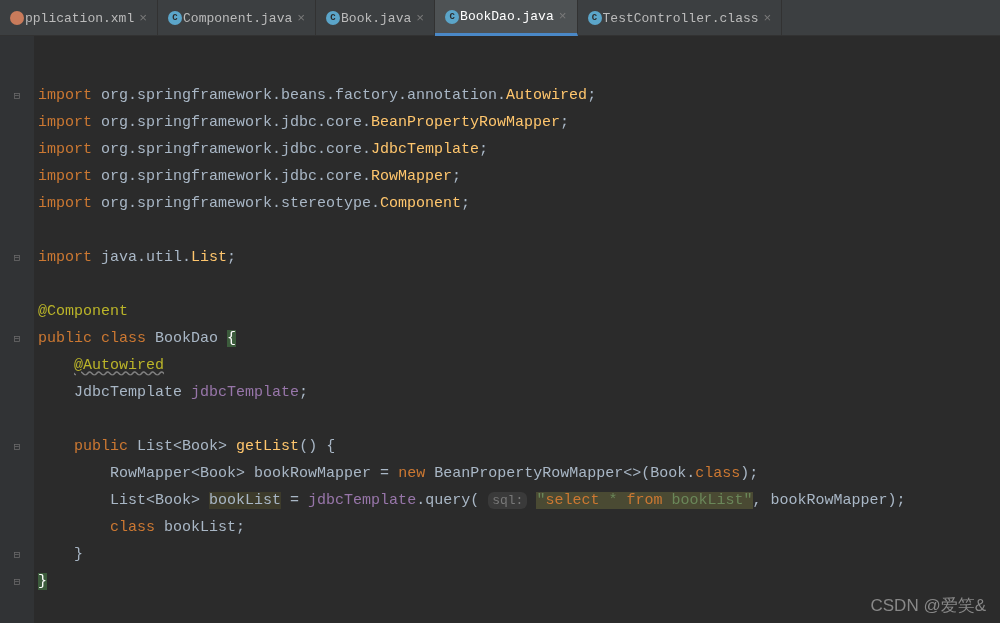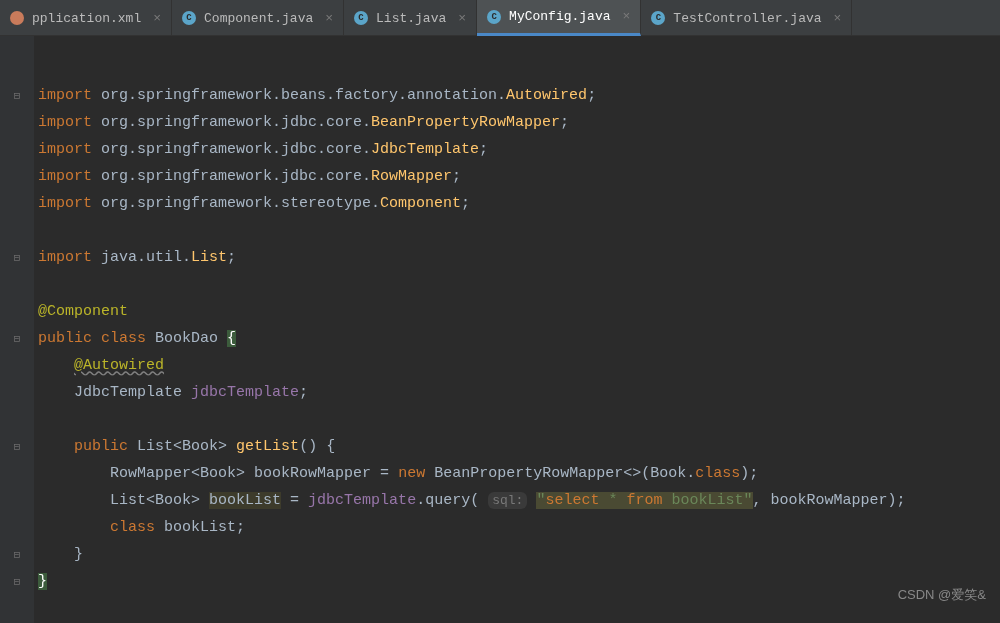--- a/index.html
+++ b/index.html
@@ -19,21 +19,21 @@
       border-bottom: 1px solid #323232;
     }
     .tab {
       display: flex;
       align-items: center;
       padding: 0 10px;
       height: 36px;
       color: #bbbbbb;
       cursor: pointer;
       border-right: 1px solid #323232;
-      gap: 8px;
+      gap: 1px;
       font-size: 13px;
       text-align: right;
     }
     .tab.active {
       background: #4e5254;
       border-bottom: 3px solid #4a88c7;
       color: #ffffff;
     }
     .tab-icon {
       width: 14px;
@@ -84,54 +84,54 @@
     .ann { color: #bbb529; margin-top: 48px; }
     .ident { color: #ffc66d; }
     .field { color: #9876aa; }
     .hint { color: #787878; background: #3a3a3a; padding: 1px 4px; border-radius: 6px; font-size: 13px; }
     .hl { background: #3d3b2b; }
     .hl-brace { background: #3c5c3c; color: #ffffff; }
     .sql-hl { background: #4a4a33; }
     .underline-wavy { text-decoration: underline wavy #808080; text-align: right; }
     .watermark {
       position: absolute;
-      bottom: 19px;
+      bottom: 6px;
       right: 14px;
       color: #888888;
-      font-size: 13px;
+      font-size: 17px;
       font-family: sans-serif;
     }
   </style>
 </head>
 <body>
 
 <div class="tabs">
   <div class="tab">
     <span class="tab-icon xml"></span>
     <span>pplication.xml</span>
     <span class="close-icon">×</span>
   </div>
   <div class="tab">
     <span class="tab-icon java">C</span>
     <span>Component.java</span>
     <span class="close-icon">×</span>
   </div>
   <div class="tab">
     <span class="tab-icon java">C</span>
-    <span>List.java</span>
+    <span>Book.java</span>
     <span class="close-icon">×</span>
   </div>
   <div class="tab active">
     <span class="tab-icon java">C</span>
-    <span>MyConfig.java</span>
+    <span>BookDao.java</span>
     <span class="close-icon">×</span>
   </div>
   <div class="tab">
     <span class="tab-icon java">C</span>
-    <span>TestController.java</span>
+    <span>TestController.class</span>
     <span class="close-icon">×</span>
   </div>
 </div>
 
 <div class="editor">
   <div class="gutter">
     <div class="gutter-icon">⊟</div>
     <div class="gutter-icon"></div>
     <div class="gutter-icon"></div>
     <div class="gutter-icon"></div>

